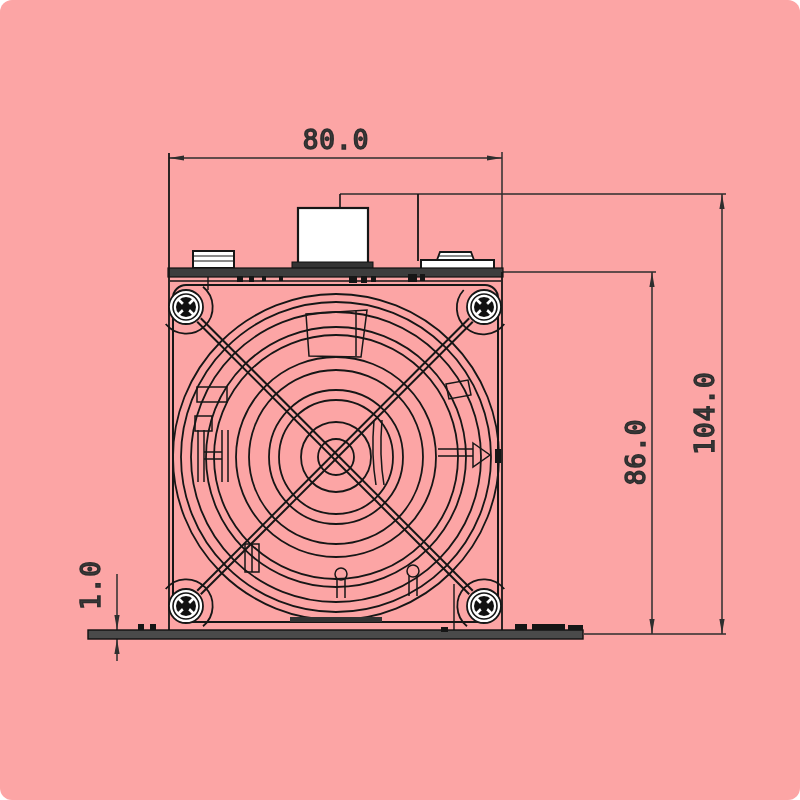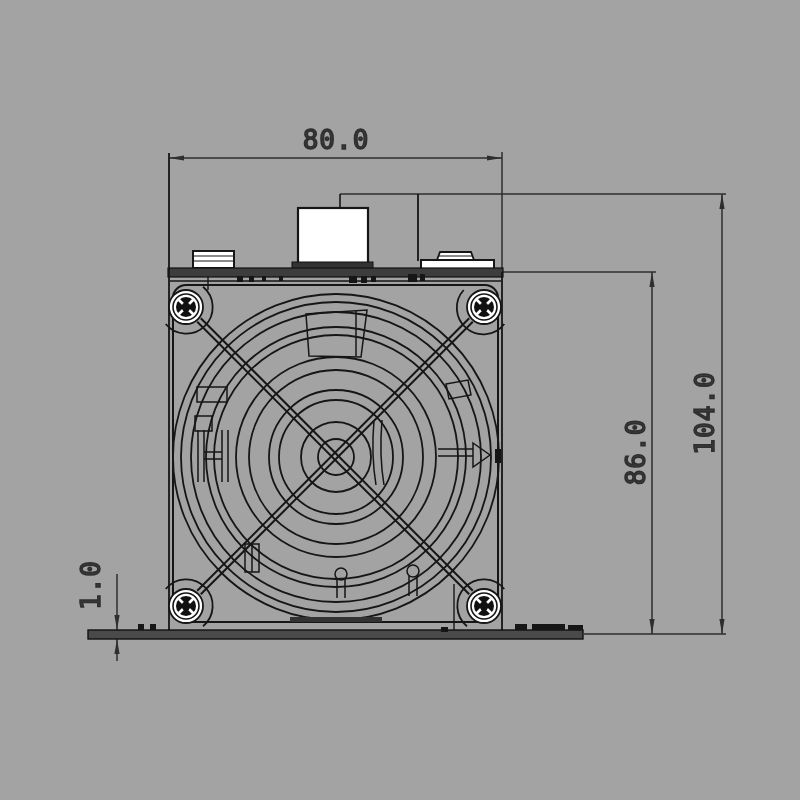--- a/index.html
+++ b/index.html
@@ -1,19 +1,20 @@
 <!DOCTYPE html>
 <html><head>
 <meta charset="utf-8">
 <style>
   html,body{margin:0;padding:0;background:#ffffff;}
   .stage{
-    width:800px;height:800px;position:relative;background:#a3a3a3;
+    width:800px;height:800px;position:relative;background:#fca5a5;
     font-family:"DejaVu Sans Mono", monospace;
     overflow:hidden;
+    border-radius:12px;
   }
   svg{display:block;}
   .dim-text{
     font-family:"DejaVu Sans Mono", monospace;
     font-size:26px;
     letter-spacing:1px;
     fill:#3b3b3b;
   }
 </style>
 </head>

